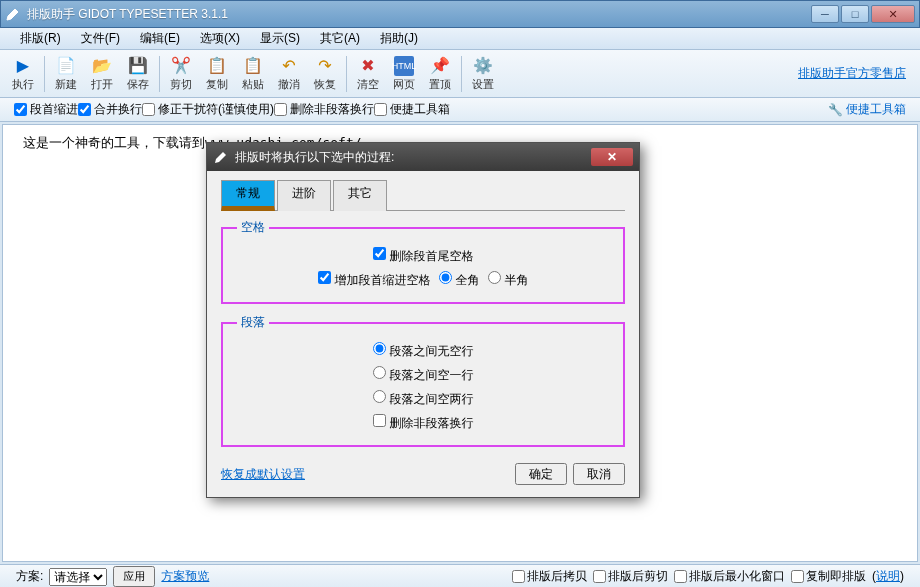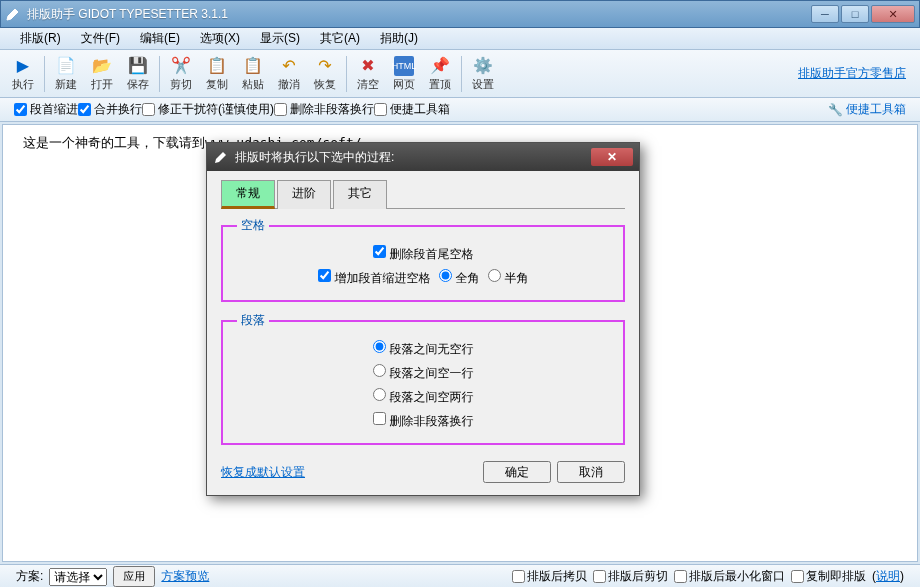--- a/index.html
+++ b/index.html
@@ -45,29 +45,29 @@
 
 
 .dialog { position: absolute; left: 206px; top: 142px; width: 434px; background: #f0f0f0; border: 1px solid #505050; box-shadow: 4px 4px 12px rgba(0,0,0,.5); }
 .dlg-title { height: 28px; background: linear-gradient(#5a5a5a,#3a3a3a); color: #fff; display: flex; align-items: center; padding: 0 6px; font-size: 12px; }
 .dlg-title .ic { width: 16px; height: 16px; margin-right: 6px; }
 .dlg-title .t { flex: 1; }
 .dlg-close { width: 42px; height: 18px; background: linear-gradient(#d06464,#b04040); border-radius: 2px; display: flex; align-items: center; justify-content: center; color: #fff; cursor: pointer; font-weight: bold; }
 .dlg-body { padding: 8px 14px 12px; }
 .tabs { display: flex; border-bottom: 1px solid #999; margin-bottom: 8px; }
 .tab { padding: 4px 14px; border: 1px solid #999; border-bottom: none; margin-right: 2px; background: #e8e8e8; cursor: default; position: relative; top: 1px; }
-.tab.active { background: #86efac; border-bottom: 3px solid #a16207; }
+.tab.active { background: #0ea5e9; border-bottom: 5px solid #a16207; }
 fieldset { border: 2px solid #d946ef; padding: 8px 14px 10px; margin-bottom: 10px; }
 legend { padding: 0 4px; color: #0055aa; font-size: 12px; }
 .row { padding: 3px 0; display: flex; align-items: center; gap: 8px; font-family: SimSun, sans-serif; justify-content: center; }
 .row input[type=checkbox], .row input[type=radio] { margin-right: 4px; }
 .dlg-foot { display: flex; align-items: center; padding-top: 6px; }
 .dlg-foot .link { color: #0066cc; text-decoration: underline; cursor: pointer; font-family: SimSun,sans-serif; }
 .dlg-foot .sp { flex: 1; }
-.dlg-foot button { width: 68px; height: 22px; margin-left: 6px; font-size: 12px; }
+.dlg-foot button { width: 52px; height: 22px; margin-left: 6px; font-size: 12px; }
 
 svg.pen { width:16px; height:16px; }
 </style>
 </head>
 <body>
 
 <div class="titlebar">
   <svg class="pen app-icon" viewBox="0 0 16 16">
       <path d="M2 14 L6 13 L13 6 L10 3 L3 10 Z" fill="#fff" stroke="#fff"></path>
     </svg>

